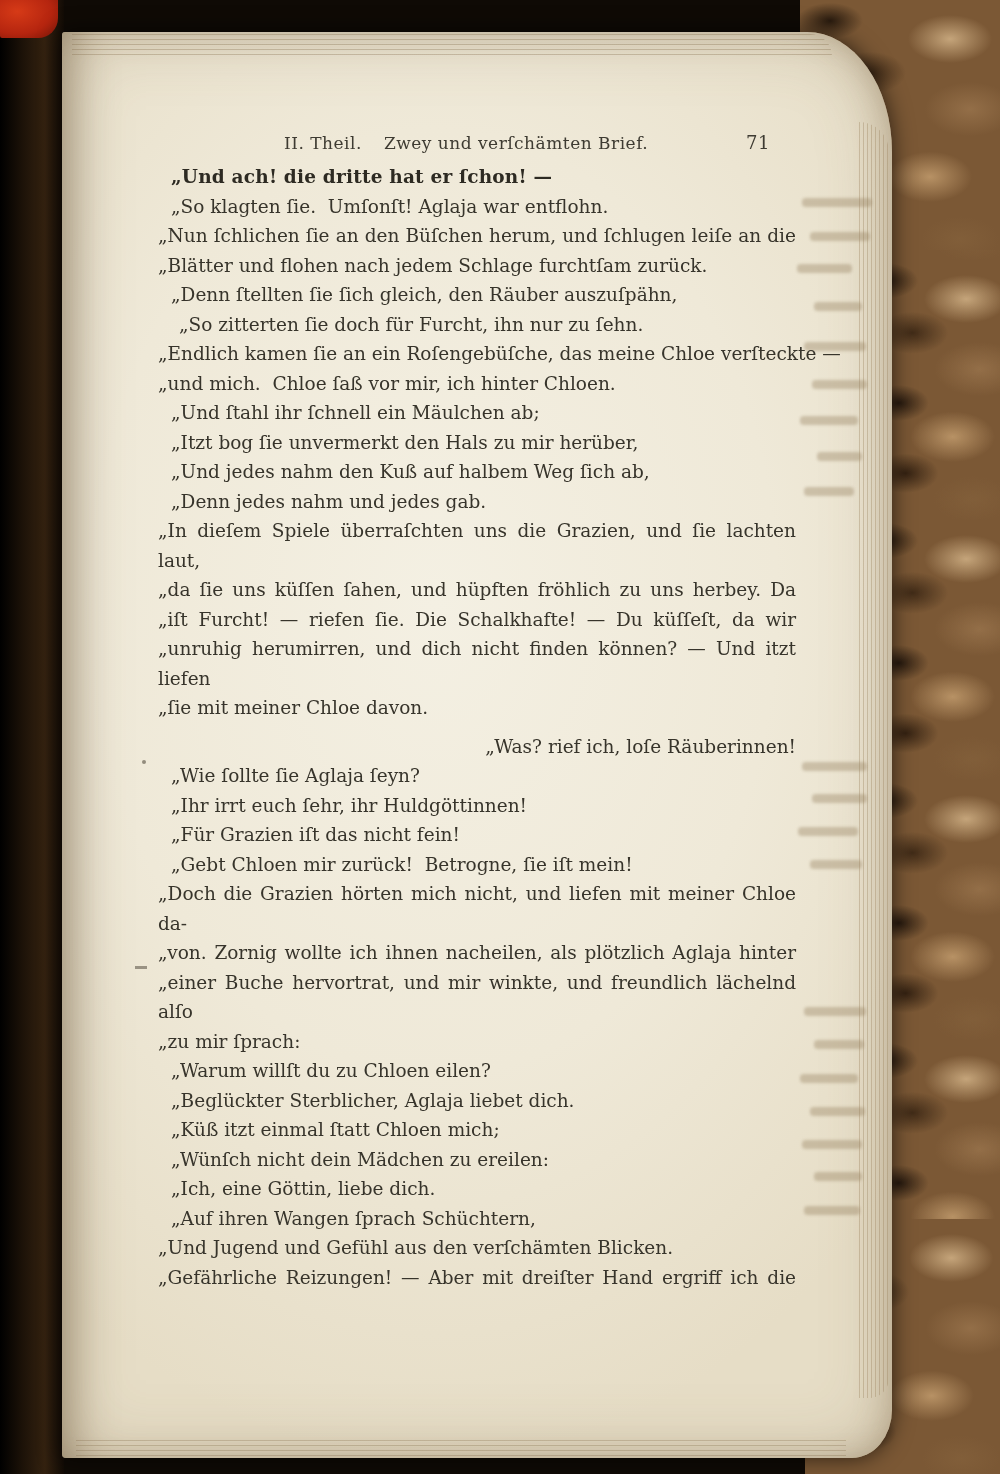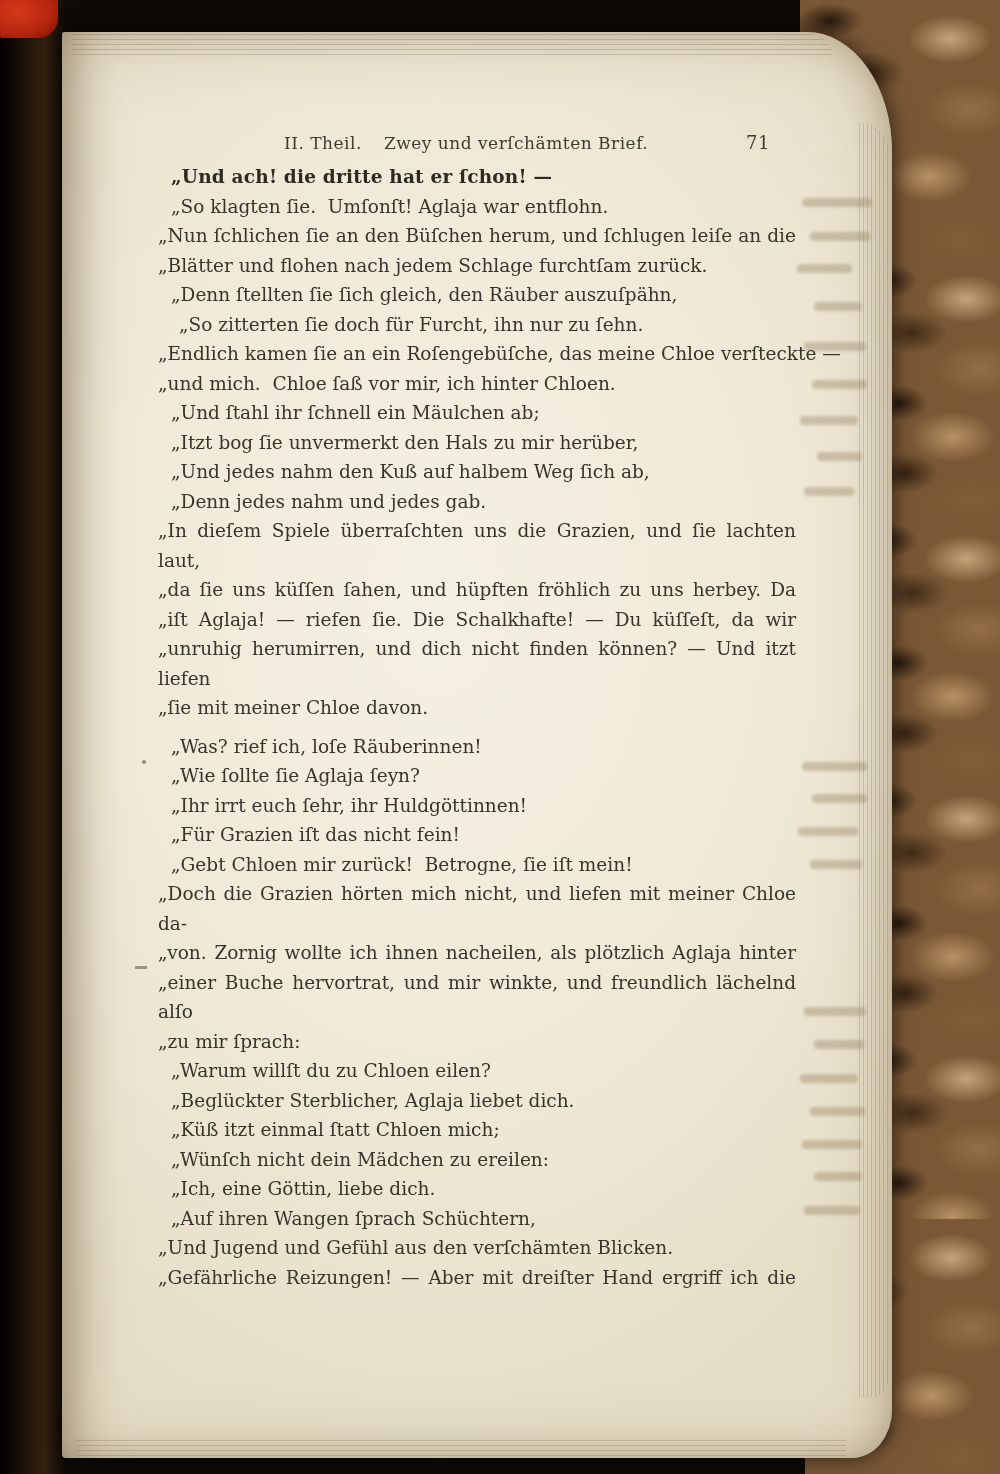--- a/index.html
+++ b/index.html
@@ -99,21 +99,21 @@
   .line {
     font-size: 18.5px; line-height: 29.5px;
     white-space: pre; color: #37342b;
   }
   .line.bold { font-weight: bold; letter-spacing: .2px; color: #2d2a22; }
   .line.just {
     white-space: normal;
     text-align: justify;
     text-align-last: justify;
   }
-  .line.gap { margin-top: 9px; }
+  .line.gap { margin-top: 9px; text-align: right; }
   .ind-0 { padding-left: 0; }
   .ind-1 { padding-left: 13px; }
   .ind-2 { padding-left: 21px; }
 </style>
 </head>
 <body>
 
 <div class="scan">
 
   <div class="binding"></div>
@@ -167,21 +167,21 @@
           <div class="line ind-1">„Denn ſtellten ſie ſich gleich, den Räuber auszuſpähn,</div>
           <div class="line ind-2">„So zitterten ſie doch für Furcht, ihn nur zu ſehn.</div>
           <div class="line ind-0">„Endlich kamen ſie an ein Roſengebüſche, das meine Chloe verſteckte —</div>
           <div class="line ind-0">„und mich.  Chloe ſaß vor mir, ich hinter Chloen.</div>
           <div class="line ind-1">„Und ſtahl ihr ſchnell ein Mäulchen ab;</div>
           <div class="line ind-1">„Itzt bog ſie unvermerkt den Hals zu mir herüber,</div>
           <div class="line ind-1">„Und jedes nahm den Kuß auf halbem Weg ſich ab,</div>
           <div class="line ind-1">„Denn jedes nahm und jedes gab.</div>
           <div class="line ind-0 just">„In dieſem Spiele überraſchten uns die Grazien, und ſie lachten laut,</div>
           <div class="line ind-0 just">„da ſie uns küſſen ſahen, und hüpften fröhlich zu uns herbey.  Da</div>
-          <div class="line ind-0 just">„iſt Aglaja! — riefen ſie.  Die Schalkhafte! — Du küſſeſt, da wir</div>
+          <div class="line ind-0 just">„iſt Furcht! — riefen ſie.  Die Schalkhafte! — Du küſſeſt, da wir</div>
           <div class="line ind-0 just">„unruhig herumirren, und dich nicht finden können? — Und itzt liefen</div>
           <div class="line ind-0">„ſie mit meiner Chloe davon.</div>
           <div class="line ind-1 gap">„Was? rief ich, loſe Räuberinnen!</div>
           <div class="line ind-1">„Wie ſollte ſie Aglaja ſeyn?</div>
           <div class="line ind-1">„Ihr irrt euch ſehr, ihr Huldgöttinnen!</div>
           <div class="line ind-1">„Für Grazien iſt das nicht fein!</div>
           <div class="line ind-1">„Gebt Chloen mir zurück!  Betrogne, ſie iſt mein!</div>
           <div class="line ind-0 just">„Doch die Grazien hörten mich nicht, und liefen mit meiner Chloe da-</div>
           <div class="line ind-0 just">„von.  Zornig wollte ich ihnen nacheilen, als plötzlich Aglaja hinter</div>
           <div class="line ind-0 just">„einer Buche hervortrat, und mir winkte, und freundlich lächelnd alſo</div>

